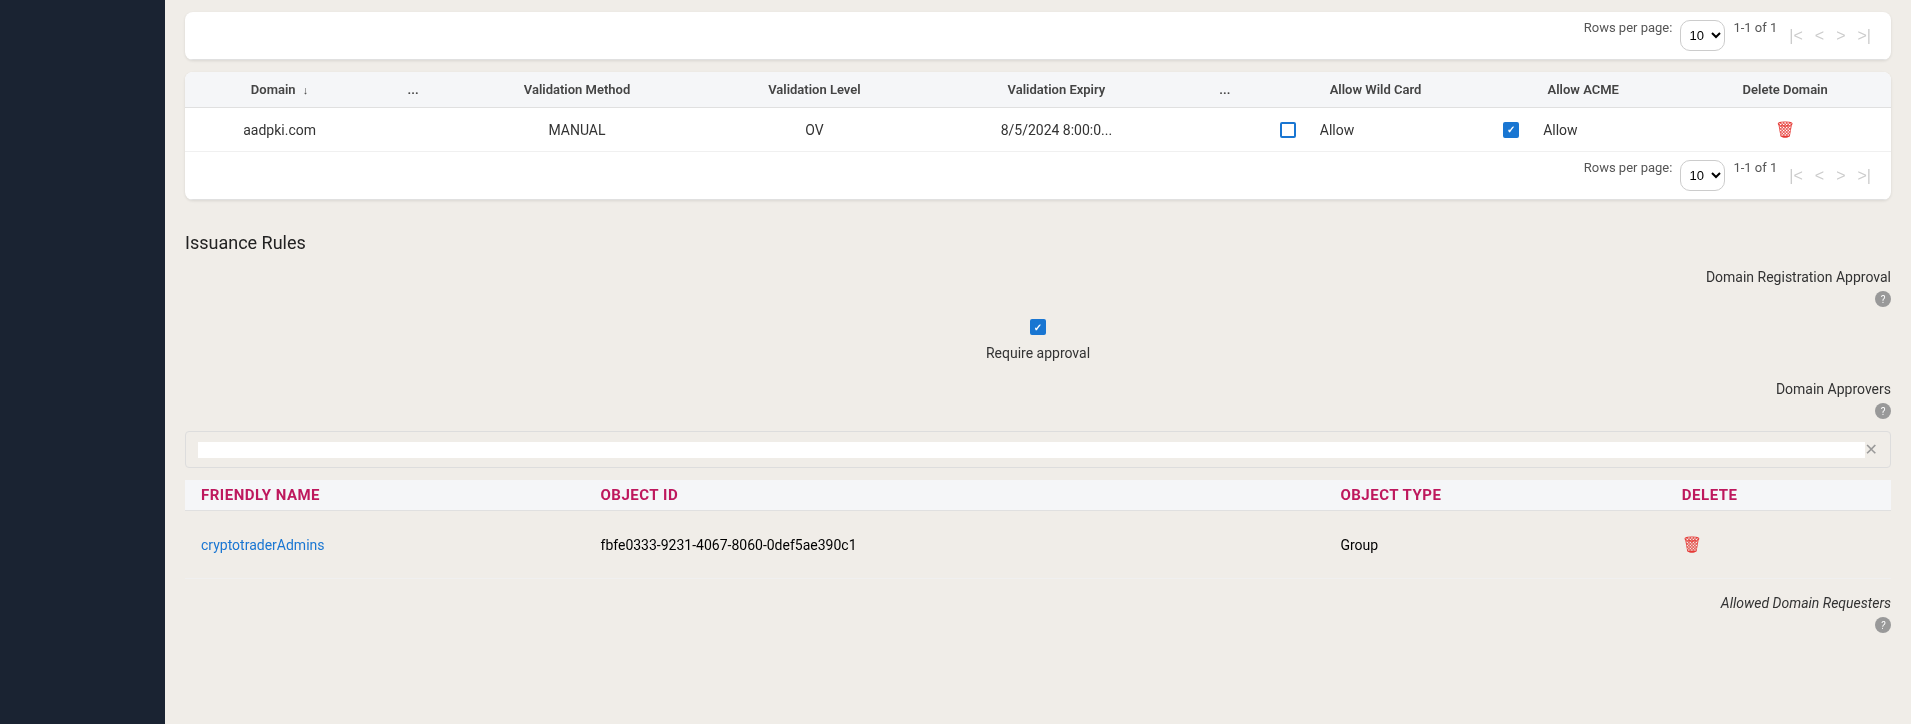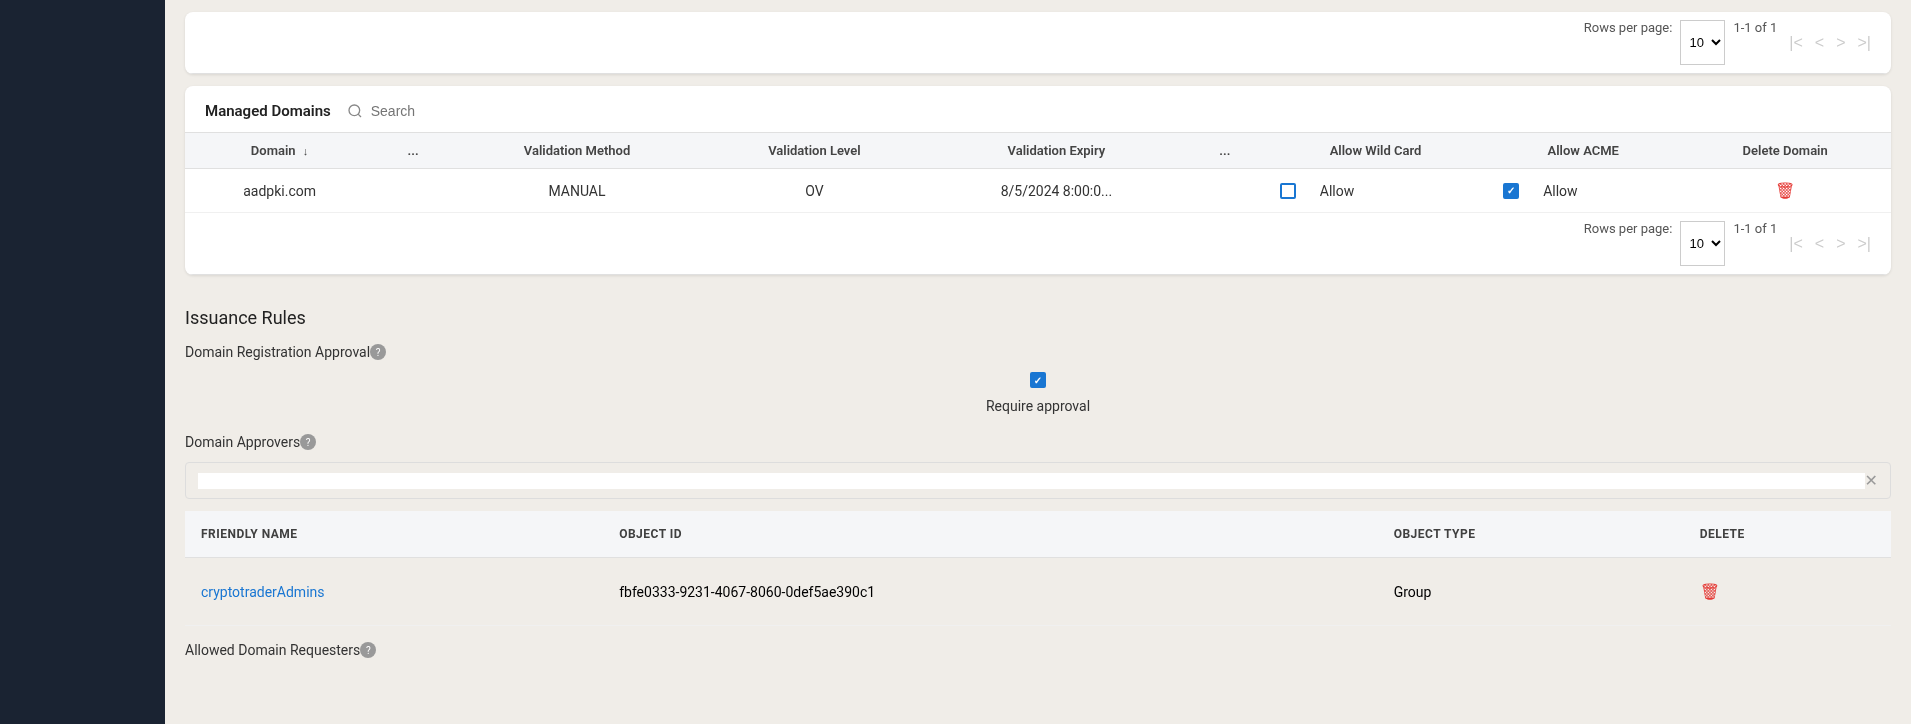--- a/index.html
+++ b/index.html
@@ -35,22 +35,22 @@
       display: flex;
       justify-content: flex-end;
       padding: 8px 16px;
       gap: 8px;
       color: #555;
       font-size: 13px;
       border-bottom: 1px solid #e0e0e0;
     }
     .pagination-bar select {
       border: 1px solid #ccc;
-      border-radius: 0;
-      padding: 13px 4px;
+      border-radius: 10px;
+      padding: 6px 4px;
       font-size: 13px;
       background: #fff;
     }
     .pagination-nav {
       display: flex;
       align-items: center;
       gap: 4px;
     }
     .pagination-nav button {
       background: none;
@@ -166,23 +166,25 @@
     }
     .issuance-title {
       font-size: 18px;
       font-weight: 400;
       color: #222;
       margin-bottom: 16px;
     }
     .subsection-label {
       display: flex;
       align-items: flex-end;
+      gap: 6px;
       font-size: 14px;
       color: #333;
       margin-bottom: 12px;
+      flex-direction: column;
     }
     .help-icon {
       width: 16px;
       height: 16px;
       border-radius: 50%;
       background: #999;
       color: #fff;
       font-size: 10px;
       display: inline-flex;
       align-items: center;
@@ -222,40 +224,41 @@
       cursor: pointer;
       color: #999;
       font-size: 16px;
     }
     .approvers-table {
       width: 100%;
       border-collapse: collapse;
     }
     .approvers-table th {
       background: #f5f6f8;
-      color: #404040;
-      font-size: 12px;
+      color: #be185d;
+      font-size: 15px;
       font-weight: 700;
-      padding: 16px 16px;
+      padding: 6px 16px;
       text-align: left;
       border-bottom: 1px solid #e0e0e0;
       letter-spacing: 0.5px;
     }
     .approvers-table td {
       padding: 24px 16px;
       font-size: 14px;
       border-bottom: 1px solid #f0f0f0;
     }
     .friendly-name-link {
       color: #1976d2;
       text-decoration: none;
       cursor: pointer;
     }
     .allowed-requesters-section {
       padding: 16px 0 0 0;
+      font-style: italic;
     }
   </style>
 </head>
 <body>
 
 <div class="sidebar"></div>
 
 <div class="main-content">
 
   <div class="card">
@@ -270,30 +273,20 @@
       <div class="pagination-nav">
         <button disabled="">|&lt;</button>
         <button disabled="">&lt;</button>
         <button disabled="">&gt;</button>
         <button disabled="">&gt;|</button>
       </div>
     </div>
   </div>
 
   <div class="card">
-    <div class="section-header">
-      <span class="section-title">Managed Domains</span>
-      <div class="search-box">
-        <svg class="search-icon-svg" width="16" height="16" viewBox="0 0 24 24" fill="none" stroke="#888" stroke-width="2">
-          <circle cx="11" cy="11" r="8"></circle>
-            <line x1="21" y1="21" x2="16.65" y2="16.65"></line>
-        </svg>
-        <input class="search-input" type="text" placeholder="Search" style="">
-      </div>
-    </div>
 
     <table class="data-table">
       <thead>
         <tr>
           <th>
             Domain <span class="sort-icon">↓</span>
           </th>
           <th class="col-dots">...</th>
           <th>Validation Method</th>
           <th>Validation Level</th>

